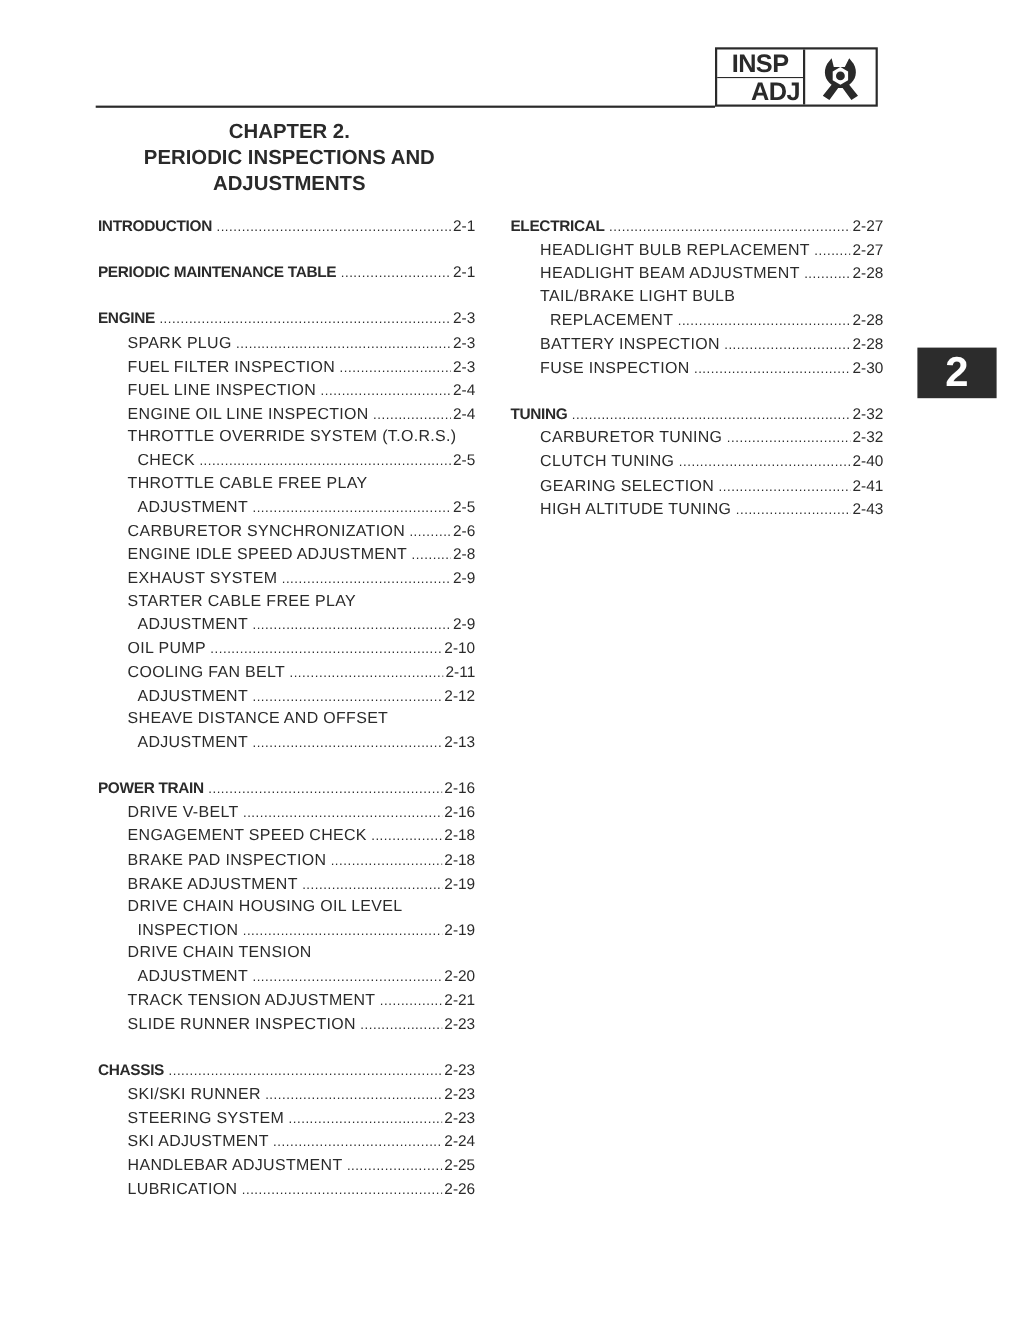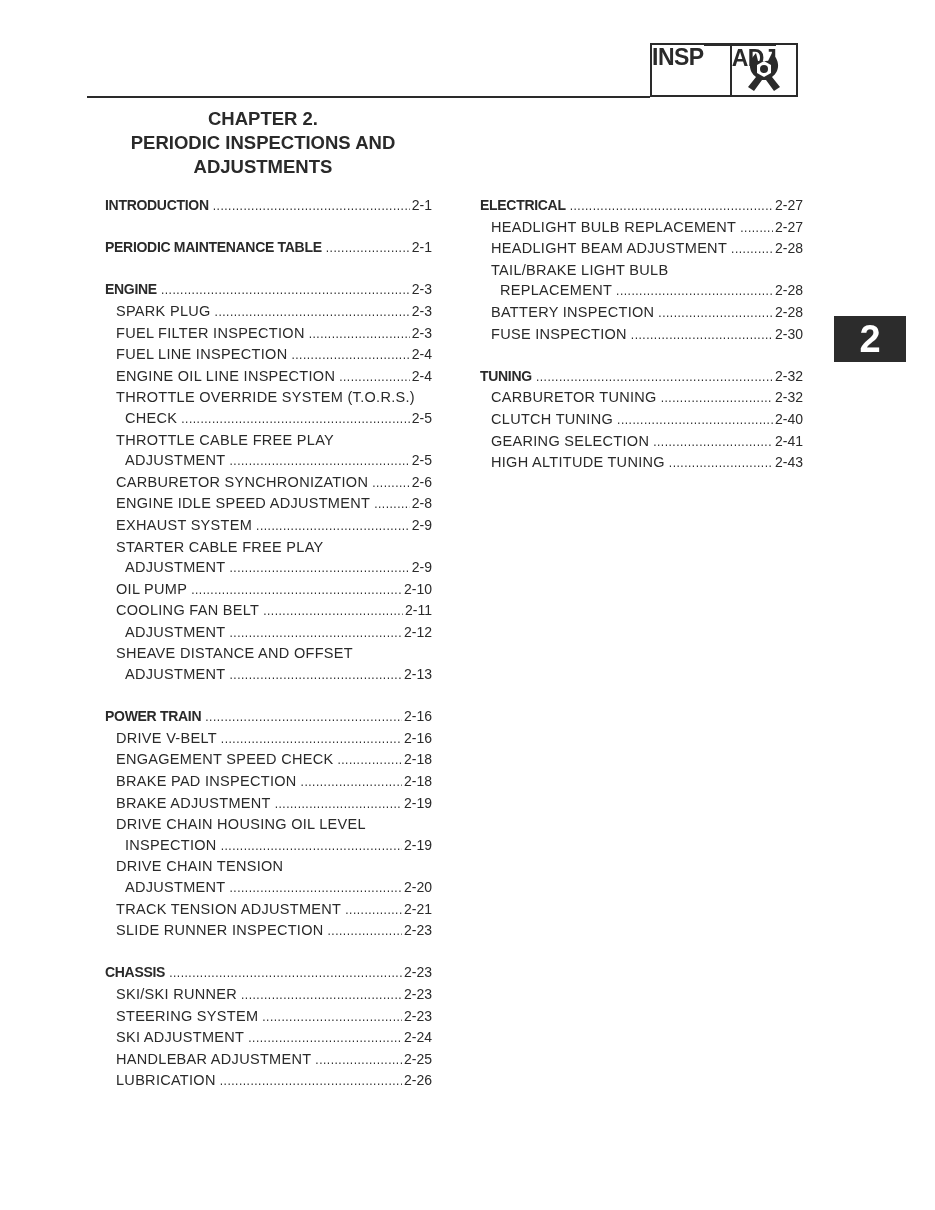--- a/index.html
+++ b/index.html
@@ -3,36 +3,36 @@
   <meta charset="utf-8">
   <style>
     html, body { margin: 0; padding: 0; background: #ffffff; }
     body { width: 935px; height: 1210px; position: relative; overflow: hidden;
            font-family: "Liberation Sans", sans-serif; color: #2a2a2a; }
 
     .header-rule { position: absolute; left: 87px; top: 96px; width: 563px; height: 2px; background: #2a2a2a; }
 
     .badge { position: absolute; left: 650px; top: 43px; width: 148px; height: 54px;
              border: 2px solid #2a2a2a; box-sizing: border-box; display: flex; }
-    .badge-text { width: 78px; border-right: 2px solid #2a2a2a; display: flex; flex-direction: row; }
+    .badge-text { width: 78px; border-right: 2px solid #2a2a2a; display: flex; flex-direction: column; }
     .badge-line { flex: 1; font-weight: bold; font-size: 23px; line-height: 24px; text-align: center;
                   letter-spacing: -0.5px; color: #2a2a2a; }
     .badge-line + .badge-line { border-top: 1.5px solid #2a2a2a; padding-left: 28px; }
     .badge-icon { flex: 1; display: flex; align-items: center; justify-content: center; }
 
     .chapter-title { position: absolute; left: 88px; top: 107px; width: 350px; text-align: center;
                      font-weight: bold; font-size: 18.5px; line-height: 24px; color: #2a2a2a; }
     .chapter-title div { white-space: nowrap; }
 
     .toc-col { position: absolute; top: 195px; width: 343px; }
     .toc-left { left: 89px; }
     .toc-right { left: 464px; width: 339px; }
 
     .entry { display: flex; align-items: baseline; font-size: 14.5px; line-height: 20.6px; white-space: nowrap; }
-    .entry.major { font-weight: bold; font-size: 14px; letter-spacing: -0.3px; margin-left: 16px; }
+    .entry.major { font-weight: bold; font-size: 14px; letter-spacing: -0.3px; }
     .entry.sub { padding-left: 27px; letter-spacing: 0.3px; text-align: right; }
     .entry.cont { padding-left: 36px; letter-spacing: 0.3px; }
     .entry .label { flex: 0 0 auto; }
     .entry .leader { flex: 1 1 auto; overflow: hidden; margin: 0 2px 0 4px; letter-spacing: 0.5px; font-weight: normal; }
     .entry .leader::before { content: "................................................................................................................................................"; font-size: 12px; }
     .entry .page { flex: 0 0 auto; font-weight: normal; font-size: 14px; letter-spacing: 0; }
     .gap { height: 20.6px; }
 
     .chapter-tab { position: absolute; left: 834px; top: 316px; width: 72px; height: 46px; background: #2c2c2c;
                    color: #ffffff; font-weight: bold; font-size: 38px; line-height: 46px; text-align: center; }

